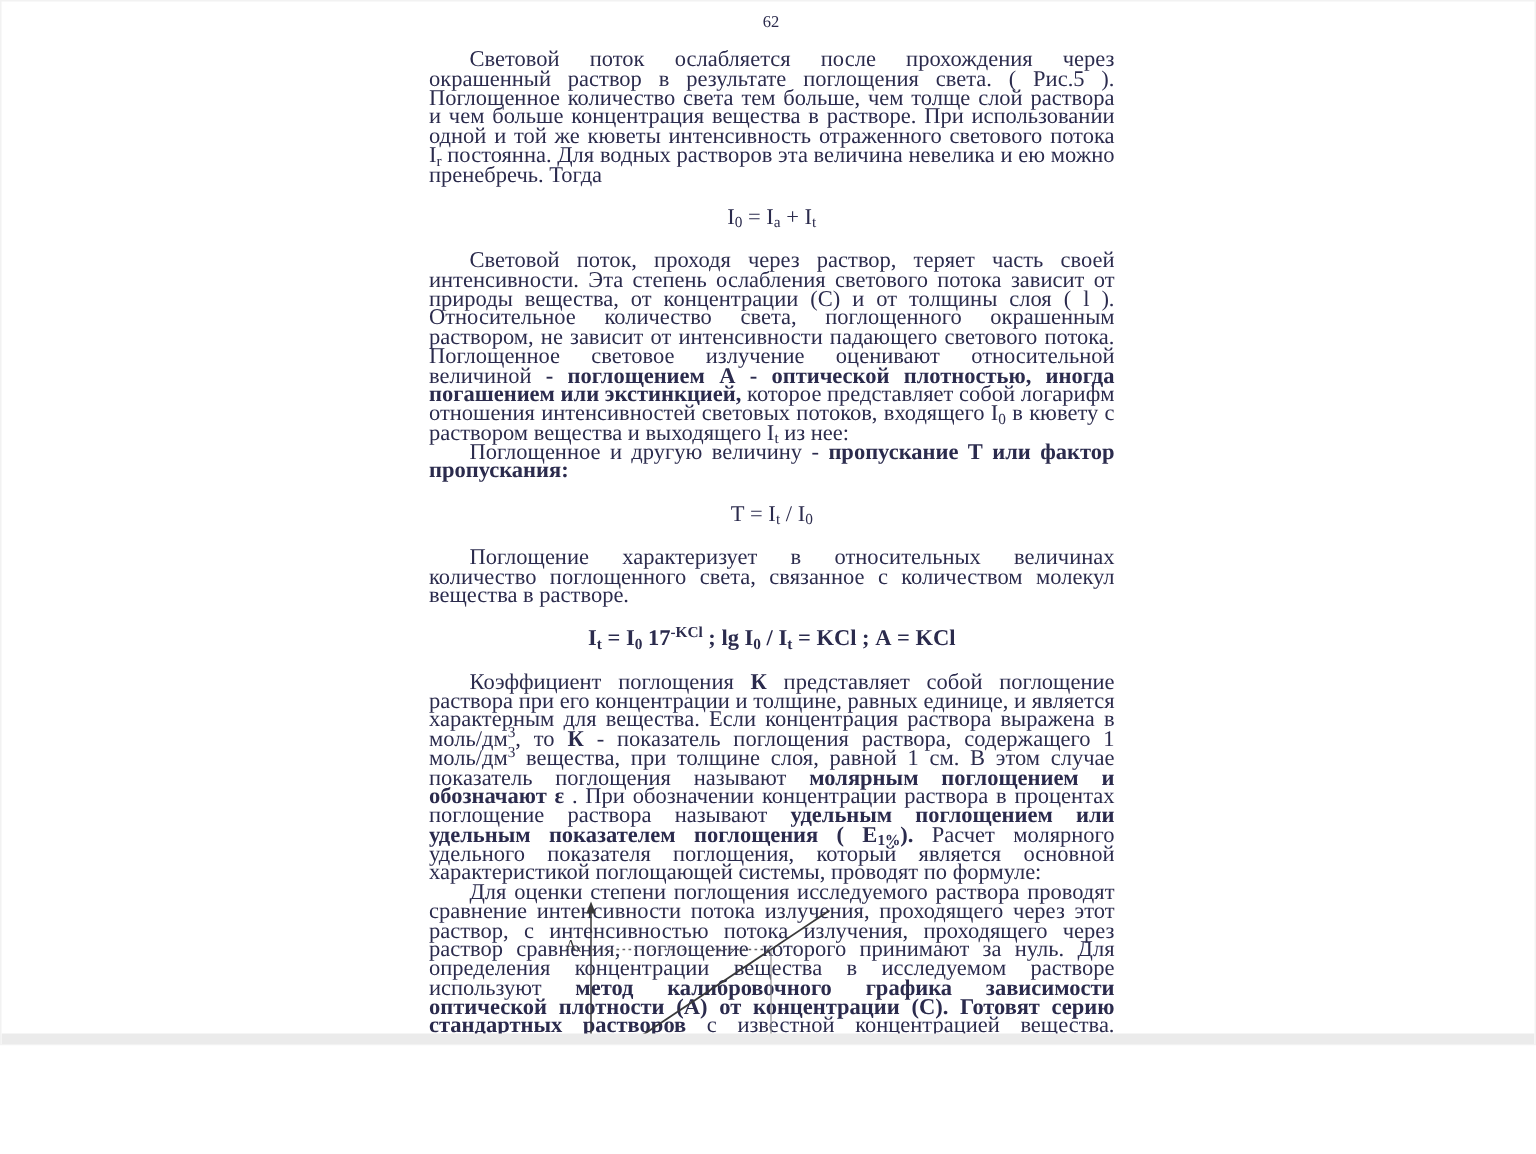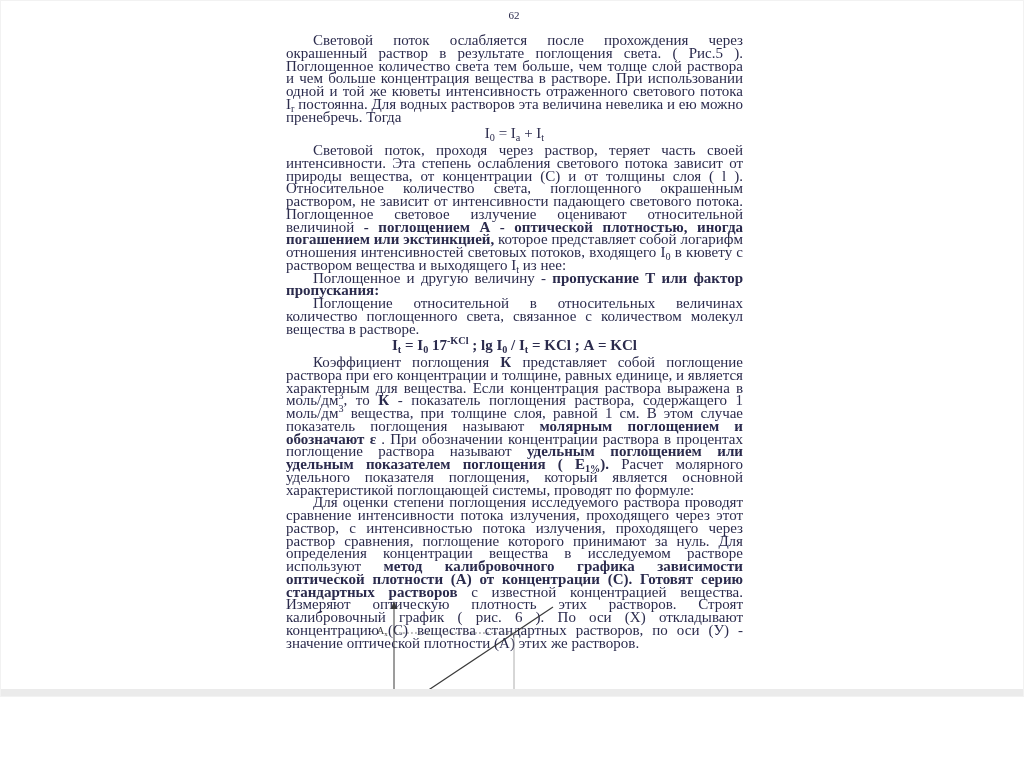--- a/index.html
+++ b/index.html
@@ -16,21 +16,21 @@
   .page-number{
     position:absolute;top:8px;left:285px;width:456px;
     text-align:center;font-size:11px;color:#2b2b4d;
   }
   .doc-body{
     position:absolute;top:33px;left:285px;width:457px;
     font-size:15px;line-height:12.75px;
     text-align:justify;
   }
   .para{text-indent:27px;margin:0;}
-  .formula{text-align:center;text-indent:0;margin:4px;}
+  .formula{text-align:center;text-indent:0;margin:16px;}
   b{font-weight:bold;}
   sub,sup{font-size:68%;line-height:0;}
   sub{vertical-align:-0.25em;}
   sup{vertical-align:0.55em;}
   .figure{
     position:absolute;left:374px;top:597px;width:212px;height:154px;
   }
   .figure svg{position:absolute;left:0;top:0;}
   .ylabel{
     position:absolute;left:2px;top:27px;font-size:10px;color:#3a3a3a;
@@ -44,21 +44,22 @@
 
 <div class="slide">
 
   <div class="page-number">62</div>
 
   <div class="doc-body">
       <div class="para"><span>Световой поток ослабляется после прохождения через окрашенный раствор в результате поглощения света. ( Рис.5 ). Поглощенное количество света тем больше, чем толще слой раствора и чем больше концентрация вещества в растворе. При использовании одной и той же кюветы интенсивность отраженного светового потока I</span><span><sub>r</sub></span><span> постоянна. Для водных растворов эта величина невелика и ею можно пренебречь. Тогда</span></div>
       <div class="formula"><span>I</span><span><sub>0</sub></span><span> = I</span><span><sub>a</sub></span><span> + I</span><span><sub>t</sub></span></div>
       <div class="para"><span>Световой поток, проходя через раствор, теряет часть своей интенсивности. Эта степень ослабления светового потока зависит от природы вещества, от концентрации (С) и от толщины слоя ( l ). Относительное количество света, поглощенного окрашенным раствором, не зависит от интенсивности падающего светового потока. Поглощенное световое излучение оценивают относительной величиной </span><b>- поглощением А - оптической плотностью, иногда погашением или экстинкцией,</b><span> которое представляет собой логарифм отношения интенсивностей световых потоков, входящего I</span><span><sub>0</sub></span><span> в кювету с раствором вещества и выходящего I</span><span><sub>t</sub></span><span> из нее:</span></div>
       <div class="para"><span>Поглощенное и другую величину - </span><b>пропускание Т или фактор пропускания:</b></div>
-      <div class="para"><span>Поглощение относительной в относительных величинах количество поглощенного света, связанное с количеством молекул вещества в растворе.</span></div>
+      <div class="formula"><span>Т = I</span><span><sub>t</sub></span><span> / I</span><span><sub>0</sub></span></div>
+      <div class="para"><span>Поглощение характеризует в относительных величинах количество поглощенного света, связанное с количеством молекул вещества в растворе.</span></div>
       <div class="formula"><b>I</b><b><sub>t</sub></b><b> = I</b><b><sub>0</sub></b><b> 17</b><b><sup>-KCl</sup></b><b> ;  lg I</b><b><sub>0</sub></b><b> / I</b><b><sub>t</sub></b><b> = KCl ;   А = KCl</b></div>
       <div class="para"><span>Коэффициент поглощения </span><b>К</b><span> представляет собой поглощение раствора при его концентрации и толщине, равных единице, и является характерным для вещества. Если концентрация раствора выражена в моль/дм</span><span><sup>3</sup></span><span>, то </span><b>К</b><span> - показатель поглощения раствора, содержащего 1 моль/дм</span><span><sup>3</sup></span><span> вещества, при толщине слоя, равной 1 см. В этом случае показатель поглощения называют </span><b>молярным поглощением и обозначают ε</b><span> . При обозначении концентрации раствора в процентах поглощение раствора называют </span><b>удельным поглощением или удельным показателем поглощения ( Е</b><b><sub>1%</sub></b><b>).</b><span> Расчет молярного удельного показателя поглощения, который является основной характеристикой поглощающей системы, проводят по формуле:</span></div>
       <div class="para"><span>Для оценки степени поглощения исследуемого раствора проводят сравнение интенсивности потока излучения, проходящего через этот раствор, с интенсивностью потока излучения, проходящего через раствор сравнения, поглощение которого принимают за нуль. Для определения концентрации вещества в исследуемом растворе используют </span><b>метод калибровочного графика зависимости оптической плотности (А) от концентрации (С). Готовят серию стандартных растворов</b><span> с известной концентрацией вещества. Измеряют оптическую плотность этих растворов. Строят калибровочный график ( рис. 6 ). По оси (Х) откладывают концентрацию (С) вещества стандартных растворов, по оси (У) - значение оптической плотности (А) этих же растворов.</span></div>
     </div>
 
   <div class="figure">
     <svg width="212" height="154" viewBox="0 0 212 154">
 
       <line x1="19" y1="10" x2="19" y2="115" stroke="#3a3a3a" stroke-width="1"></line>
       <polygon points="19,3 15.8,11 22.2,11" fill="#3a3a3a"></polygon>

